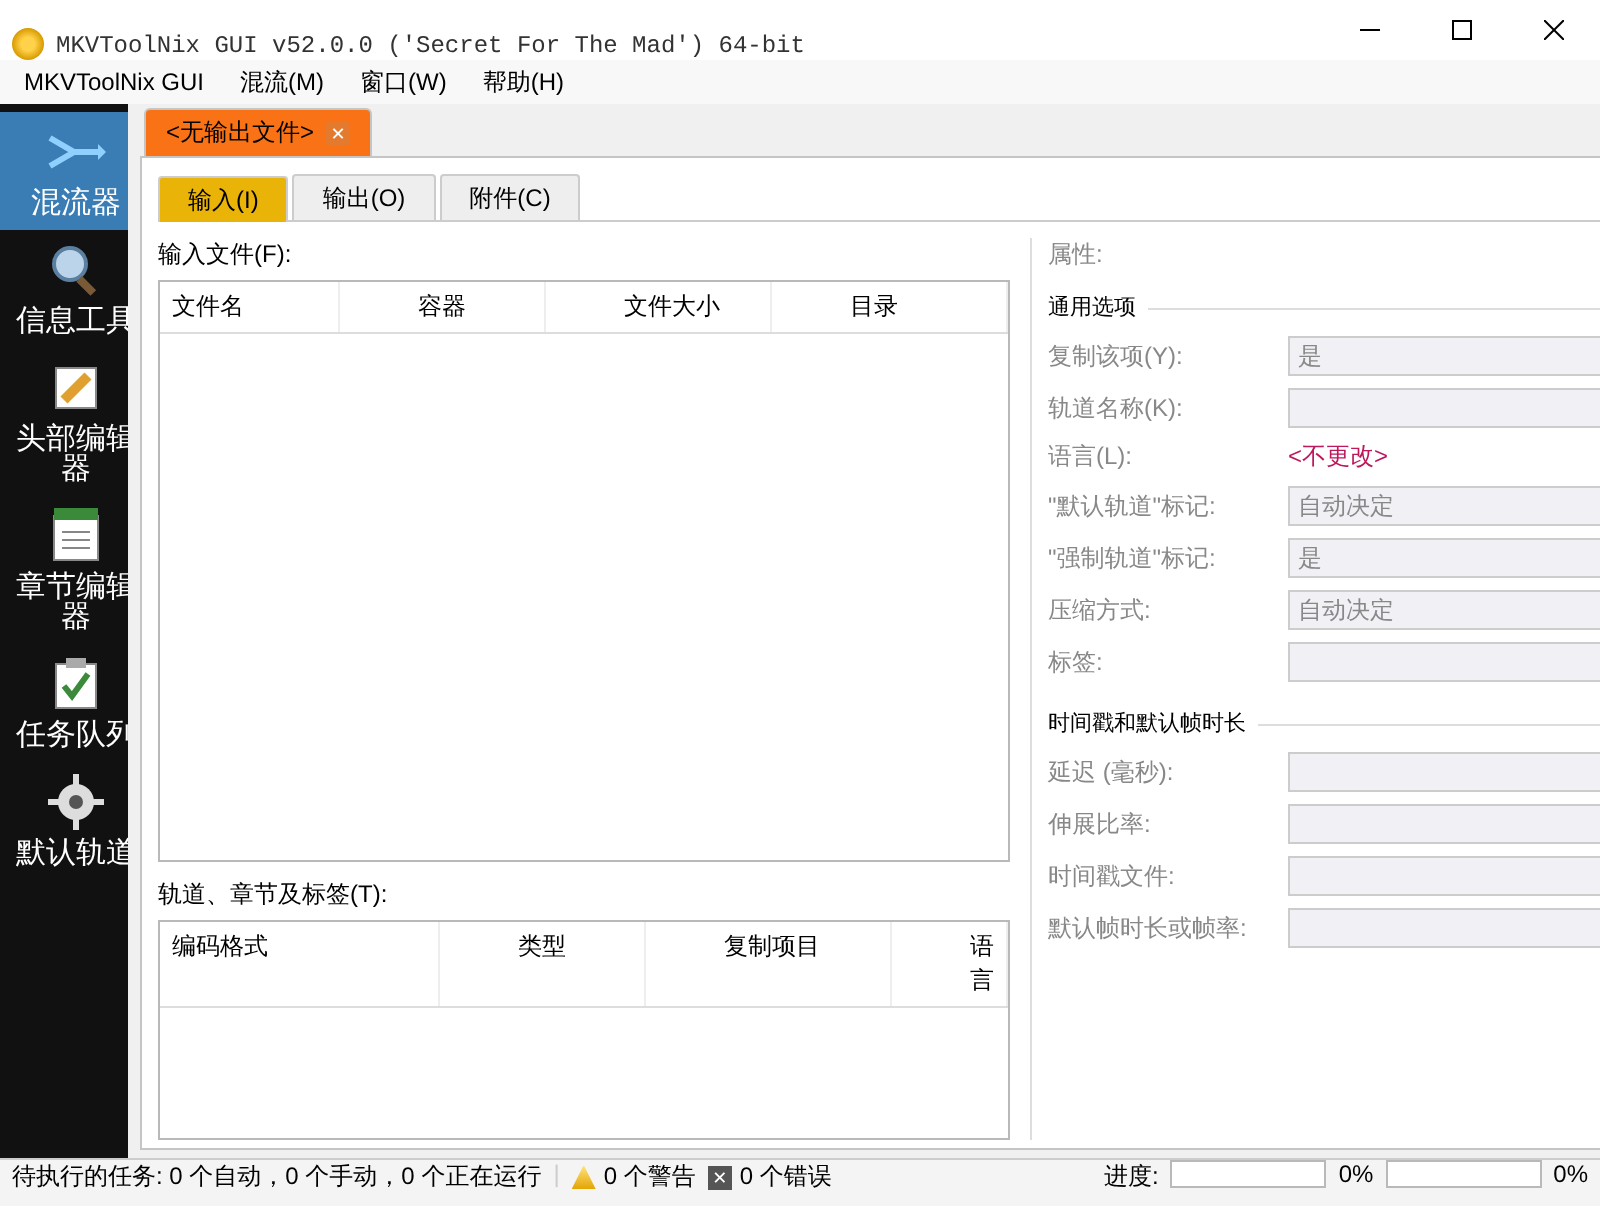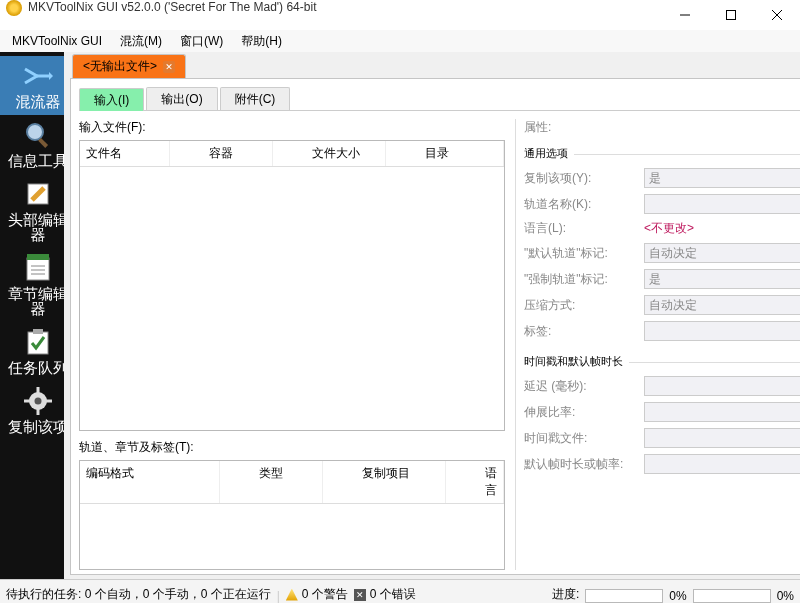--- a/index.html
+++ b/index.html
@@ -1,58 +1,58 @@
 <!DOCTYPE html>
 <html><head>
 <meta charset="utf-8">
 <style>
   * { box-sizing: border-box; margin: 0; padding: 0; }
   body { font-family: "Microsoft YaHei", "Segoe UI", sans-serif; font-size: 12px; color: #000; background: #fff; width: 800px; height: 603px; overflow: hidden; display: flex; flex-direction: column; }
-  .titlebar { height: 30px; display: flex; align-items: flex-start; padding-left: 6px; background: #fff; border-bottom: 0px; }
+  .titlebar { height: 30px; display: flex; align-items: flex-end; padding-left: 6px; background: #fff; border-bottom: 0px; font-family: Liberation Mono, monospace; }
   .title-text { flex: 1; font-size: 12px; color: #333; }
   .titlebar .app-icon { width: 16px; height: 16px; margin-right: 6px; background: radial-gradient(circle, #ffd24a 30%, #d89a00 70%); border-radius: 50%; }
   .win-ctrls { display: flex; }
   .win-btn { width: 46px; height: 30px; display: flex; align-items: center; justify-content: center; color: #000; }
   .win-btn svg { width: 10px; height: 10px; }
   .menubar { height: 22px; display: flex; align-items: center; gap: 2px; padding-left: 4px; background: #f8f8f8; font-size: 12px; }
   .menubar span { padding: 2px 8px; }
   .client { flex: 1; display: flex; min-height: 0; }
   .sidebar { width: 64px; background: #111; color: #fff; display: flex; flex-direction: column; align-items: center; padding-top: 4px; }
   .side-item { width: 72px; text-align: center; padding: 4px 0 6px 12px; font-size: 15px; }
   .side-item.active { background: #3a7db5; border-radius: 3px; }
   .side-item .icon { width: 32px; height: 32px; margin: 0 auto 2px auto; display: flex; align-items: center; justify-content: center; }
   .side-label { display: block; line-height: 1; }
   .main { flex: 1; display: flex; flex-direction: column; background: #f0f0f0; }
   .doc-tabrow { height: 26px; display: flex; align-items: flex-end; padding: 2px 0 0 8px; background: #f0f0f0; }
   .doc-tab { background: #f97316; border: 1px solid #c5c5c5; border-bottom: none; padding: 3px 10px; border-radius: 3px 3px 0 0; display: flex; align-items: center; gap: 6px; font-size: 12px; }
   .close-x { width: 12px; height: 12px; background:#e47a2e; color:#fff; font-size:9px; line-height:12px; text-align:center; border-radius:2px; }
   .doc-body { border: 1px solid #c5c5c5; margin: 0 6px 4px 6px; background: #fff; flex: 1; display: flex; flex-direction: column; padding: 8px 8px 4px 8px; min-height: 0; }
   .inner-tabs { height: 24px; display: flex; border-bottom: 1px solid #ccc; }
   .inner-tab { padding: 3px 14px; border: 1px solid #ccc; border-bottom: none; margin-right: 2px; background: #eee; border-radius: 2px 2px 0 0; font-size: 12px; }
-  .inner-tab.active { background: #86efac; position: relative; top: 1px; }
+  .inner-tab.active { background: #eab308; position: relative; top: 1px; }
   .panes { flex: 1; display: flex; gap: 10px; margin-top: 8px; min-height: 0; }
   .left-pane { flex: 1; display: flex; flex-direction: column; min-height: 0; }
   .right-pane { width: 300px; border-left: 1px solid #ddd; padding-left: 8px; display: flex; flex-direction: column; min-height: 0; overflow: hidden;}
   .field-label { font-size: 12px; margin-bottom: 4px; }
   .listbox { border: 1px solid #b9b9b9; flex: 1; background: #fff; }
   .listhead { display: flex; border-bottom: 1px solid #ddd; background: #fff; gap: 33px; }
   .listhead span { padding: 4px 6px; font-size: 12px; border-right: 1px solid #eee; }
   .left-pane .gap { height: 8px; }
   .tracks .listbox { height: 110px; flex: none; }
   .disabled-label { color: #888; }
   .fieldset-title { font-size: 11px; margin: 6px 0 4px 0; }
   .fs-line { position: relative; }
   .fs-line::before { content:""; position:absolute; left:0; right:0; top:50%; height:1px; background:#ddd; }
   .fs-line span { position:relative; background:#fff; padding-right:6px; }
   .prop-row { display: flex; align-items: center; margin: 3px 0; }
   .prop-row .plabel { width: 120px; color: #888; font-size: 12px; }
   .prop-row .pval { flex: 1; }
   .dis-input { width: 100%; height: 20px; border: 1px solid #ccc; background: #f1f1f5; color: #888; font-size: 12px; padding: 0 4px; }
   .dis-text { color:#be185d; font-size:12px; }
-  .statusbar { height: 24px; border-top: 1px solid #ccc; background: #f4f4f4; display: flex; align-items: flex-end; font-size: 12px; padding: 0 6px; gap: 6px; }
+  .statusbar { height: 24px; border-top: 1px solid #ccc; background: #f4f4f4; display: flex; align-items: flex-start; font-size: 12px; padding: 0 6px; gap: 6px; }
   .statusbar .spacer { flex: 1; }
   .progress { width: 78px; height: 14px; border: 1px solid #b9b9b9; background: #fff; }
   .warn-ico, .err-ico { width: 12px; height: 12px; display:inline-block; }
   .warn-ico { background: linear-gradient(#ffe27a,#e2a100); clip-path: polygon(50% 0,100% 100%,0 100%); }
   .err-ico { background:#555; color:#fff; font-size:9px; line-height:12px; text-align:center; }
   .group { display:flex; align-items:center; gap:4px; }
 </style>
 </head>
 <body>
 
@@ -145,21 +145,21 @@
             <circle cx="14" cy="14" r="9" fill="#ddd"></circle>
             <circle cx="14" cy="14" r="3.5" fill="#555"></circle>
             <g fill="#ddd">
               <rect x="12.5" y="0" width="3" height="6"></rect>
               <rect x="12.5" y="22" width="3" height="6"></rect>
               <rect x="0" y="12.5" width="6" height="3"></rect>
               <rect x="22" y="12.5" width="6" height="3"></rect>
             </g>
           </svg>
         </div>
-      <span class="side-label">复制该项</span>
+      <span class="side-label">默认轨道</span>
     </div>
   </div>
 
   <div class="main">
     <div class="doc-tabrow">
       <div class="doc-tab">
         <span>&lt;无输出文件&gt;</span>
         <span class="close-x">✕</span>
       </div>
     </div>

